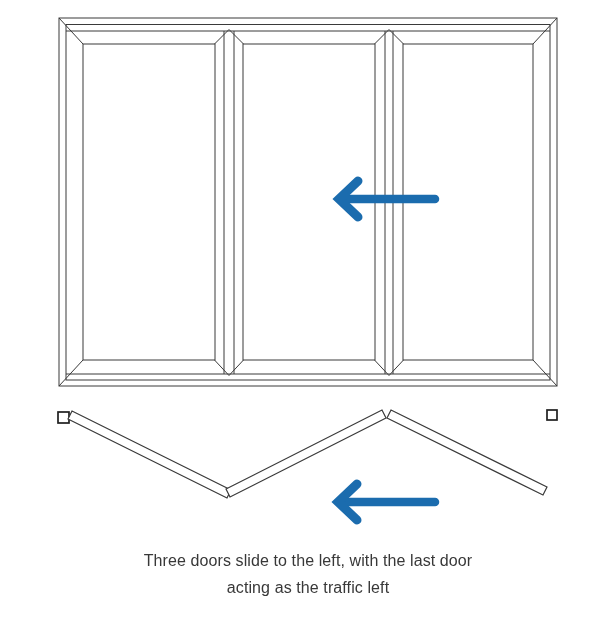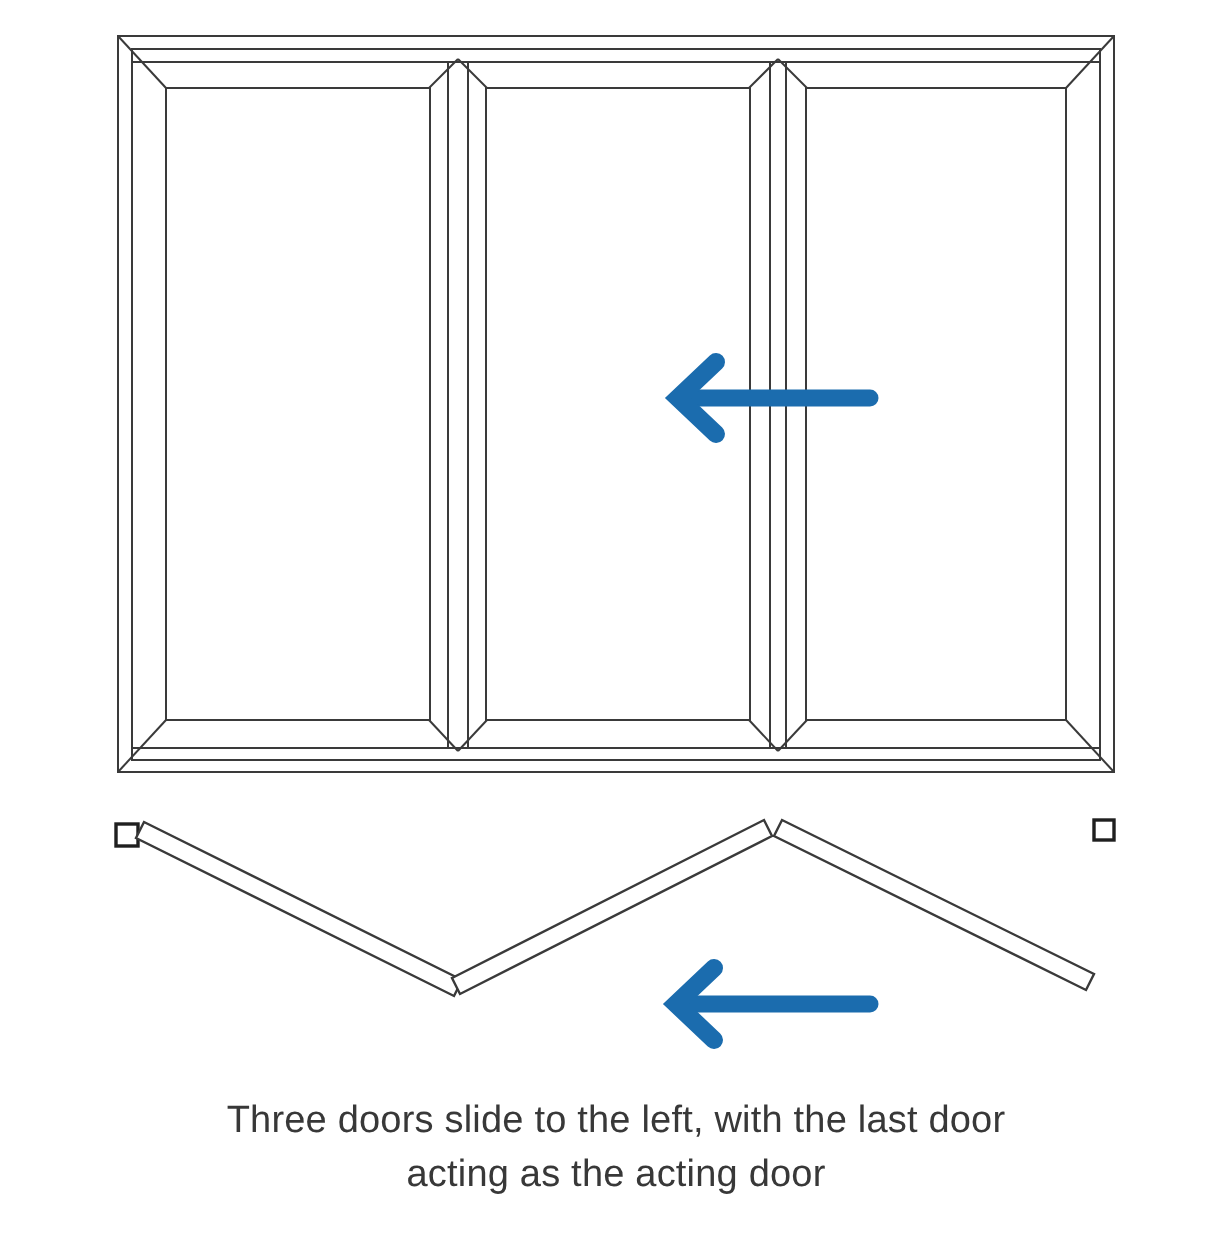--- a/index.html
+++ b/index.html
@@ -23,21 +23,21 @@
     height: 545px;
     display: block;
   }
   .caption {
     position: absolute;
     left: 0;
     top: 547px;
     width: 616px;
     text-align: center;
     color: #383838;
-    font-size: 19px;
+    font-size: 16px;
     line-height: 27px;
     font-weight: 400;
     letter-spacing: 0.1px;
   }
   .caption span { display: block; }
 </style>
 </head>
 <body>
 
 <div class="page">
@@ -97,16 +97,16 @@
     </g>
 
     <g fill="none" stroke-linecap="round" stroke-linejoin="miter" stroke="#1B6CAE">
       <line x1="342" y1="502" x2="435" y2="502" stroke-width="8.5"></line>
       <polyline points="357,484 338,502 357,520" stroke-width="9"></polyline>
     </g>
   </svg>
 
   <div class="caption">
     <span>Three doors slide to the left, with the last door</span>
-    <span>acting as the acting door</span>
+    <span>acting as the traffic left</span>
   </div>
 
 </div>
 
 </body></html>

